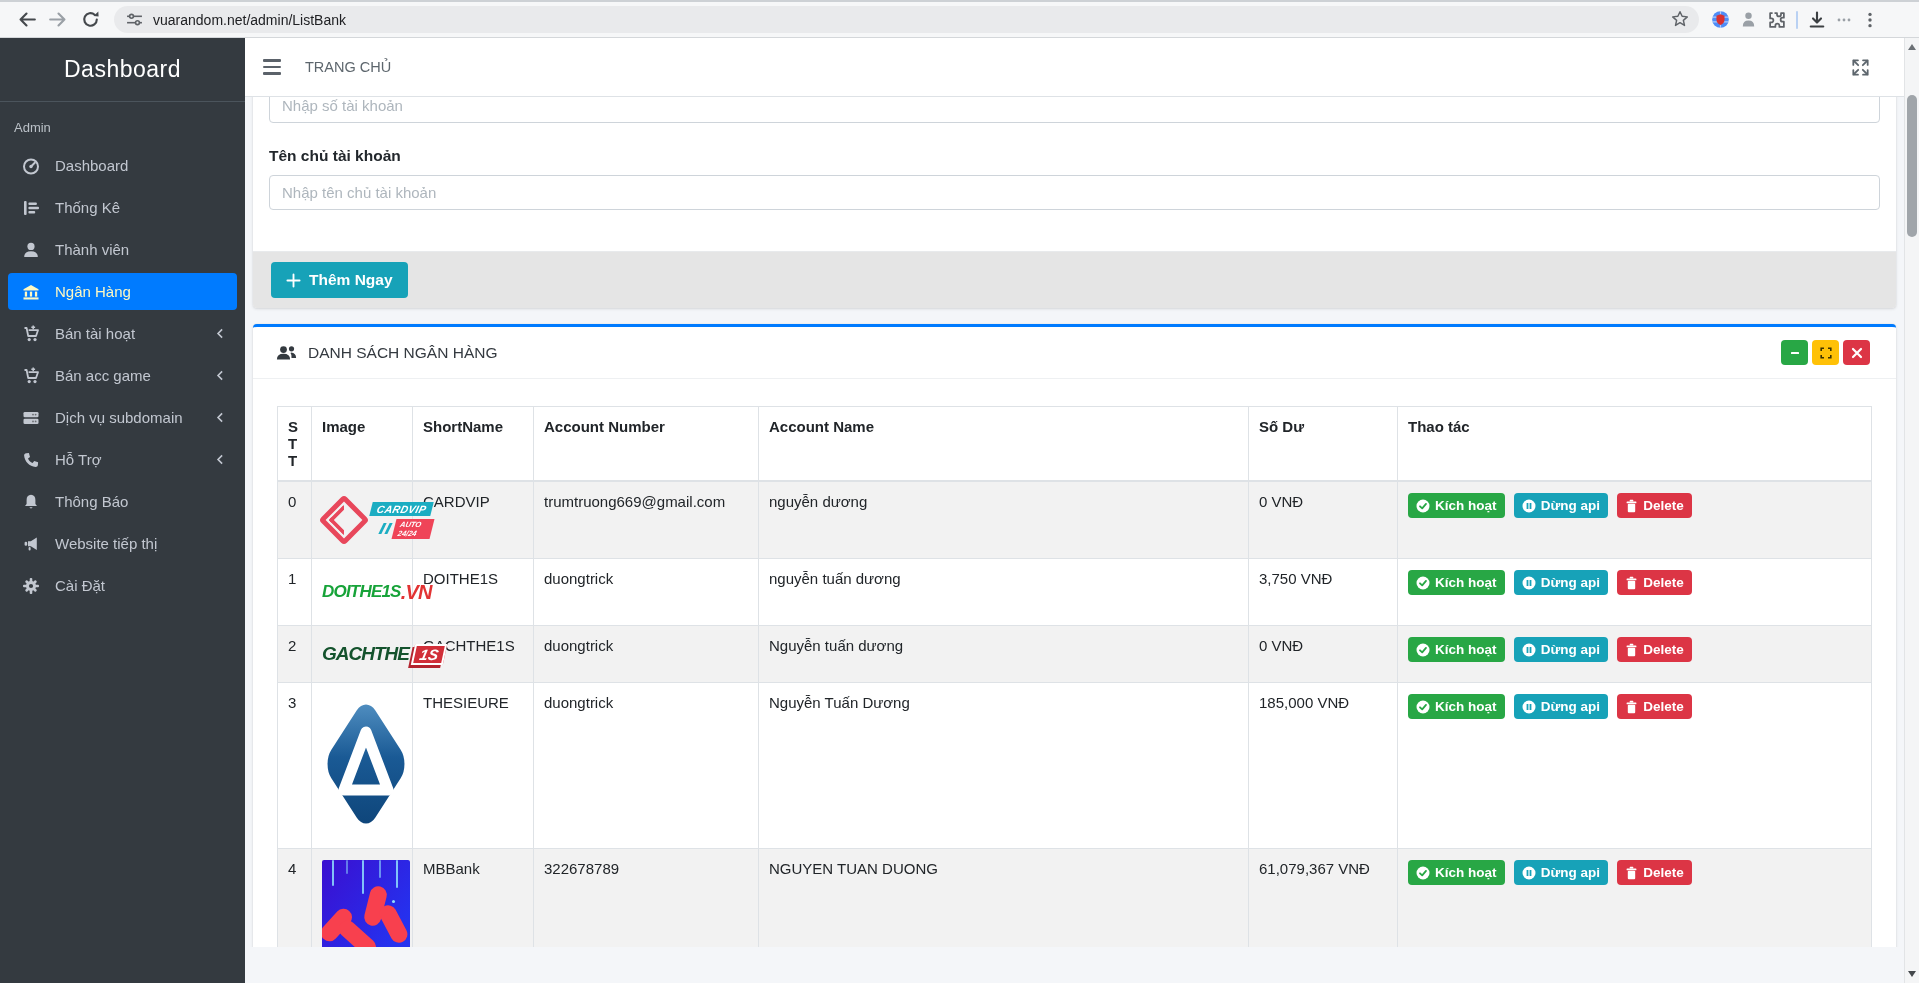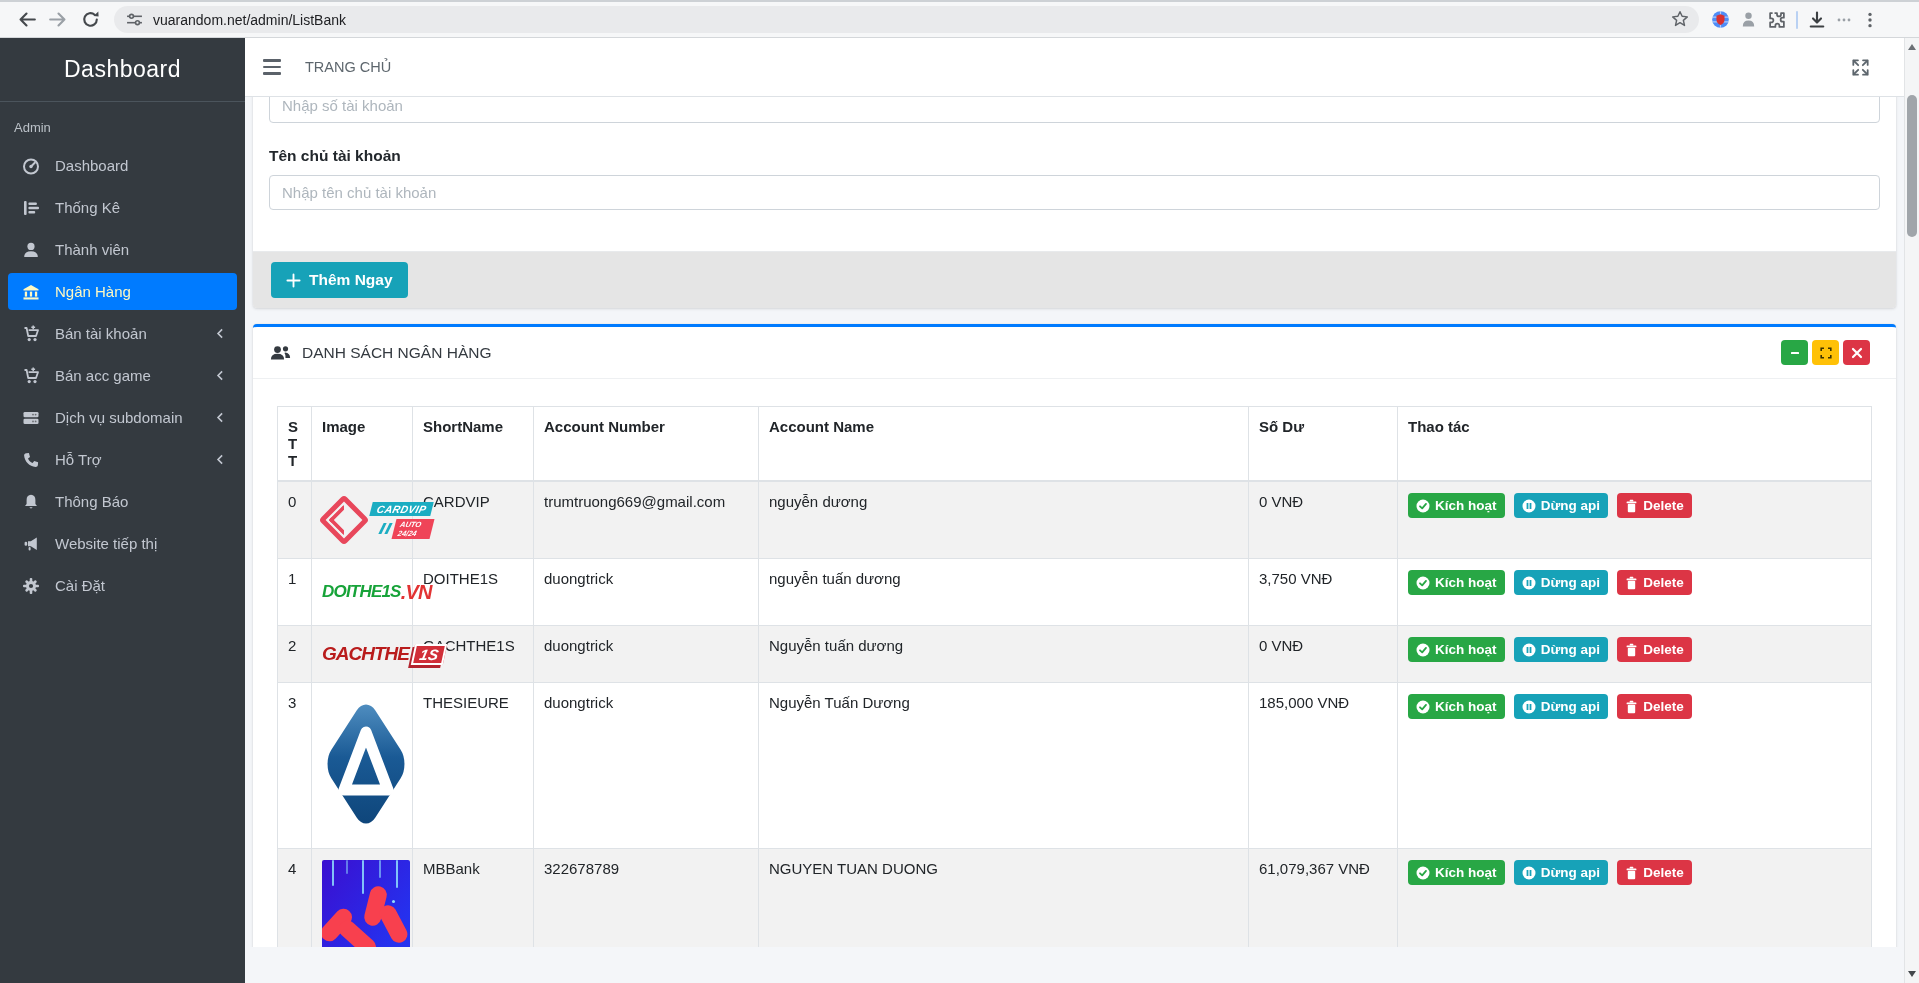--- a/index.html
+++ b/index.html
@@ -38,21 +38,21 @@
   .card-form{margin-top:-25px;}
   .card-form .card-body{padding:16px 16px 41px;}
   .form-label{display:block;font-weight:700;font-size:15.5px;color:#22272c;margin:0 0 10px;}
   .form-label.second{margin-top:24px;}
   .form-input{width:100%;height:35px;border:1px solid #ced4da;border-radius:4px;padding:0 12px;font-size:15px;color:#495057;box-sizing:border-box;font-family:inherit;outline:none;}
   .form-input::placeholder{color:#aeb6bd;}
   .card-footer{background:#e5e5e5;border-top:1px solid #e8eaec;padding:10px 18px;border-radius:0 0 4px 4px;}
   .submit-btn{display:inline-flex;align-items:center;gap:8px;background:#17a2b8;color:#fff;border:none;border-radius:4px;font-weight:700;font-size:15.5px;padding:0 15px;height:36px;cursor:pointer;font-family:inherit;}
 
   .card-list{margin-top:16px;border-top:3px solid #007bff;border-radius:4px 4px 0 0;}
-  .card-list .card-header{display:flex;align-items:center;padding:13px 26px 13px 16px;border-bottom:1px solid #eef0f2;}
+  .card-list .card-header{display:flex;align-items:center;padding:13px 26px 13px 22px;border-bottom:1px solid #eef0f2;}
   .card-title{display:flex;align-items:center;gap:10px;font-size:15.5px;font-weight:500;color:#343a40;}
   .card-tools{margin-left:auto;display:flex;gap:4px;}
   .tool-btn{width:27px;height:25px;border:none;border-radius:4px;display:flex;align-items:center;justify-content:center;cursor:pointer;}
   .tool-green{background:#28a745;}.tool-yellow{background:#ffc107;}.tool-red{background:#dc3545;}
   .card-list .card-body{padding:27px 24px 20px;}
 
   
   table.banks{width:100%;border-collapse:collapse;table-layout:fixed;font-size:15px;color:#212529;}
   .banks th,.banks td{border:1px solid #dee2e6;padding:11px 10px;text-align:left;vertical-align:top;word-wrap:break-word;}
   .banks th{font-weight:700;border-bottom-width:2px;background:#fff;}
@@ -67,21 +67,21 @@
   .cv-diamond::after{content:"";position:absolute;inset:2px;border:4px solid #e8475b;border-top-color:transparent;border-right-color:transparent;border-radius:2px;}
   .cv-col{display:flex;flex-direction:column;gap:3px;}
   .cv-banner{background:#1badc2;color:#fff;font-weight:700;font-style:italic;font-size:10.5px;padding:1px 6px;transform:skewX(-14deg);letter-spacing:.3px;}
   .cv-row2{display:flex;align-items:center;margin-left:10px;}
   .cv-slash{width:4px;height:11px;background:#1badc2;transform:skewX(-26deg);margin-right:3px;}
   .cv-sub{background:#ef4458;color:#fff;font-weight:700;font-style:italic;font-size:7.5px;padding:1px 5px;transform:skewX(-14deg);margin-left:2px;}
   .doithe-logo{height:44px;display:flex;align-items:center;font-style:italic;font-weight:700;letter-spacing:-.8px;}
   .dt-main{font-size:17px;color:#17a339;}
   .dt-vn{font-size:20px;color:#e23333;}
   .gachthe-logo{height:34px;display:flex;align-items:center;font-style:italic;font-weight:700;}
-  .g-main{font-size:19px;color:#b91c1c;letter-spacing:-1px;}
+  .g-main{font-size:19px;color:#14532d;letter-spacing:-1px;}
   .g-badge{background:#d12e38;color:#fff;font-size:15px;padding:0 5px;margin-left:4px;transform:skewX(-12deg);border:2px solid #fff;box-shadow:-2px 3px 0 #b3242e;}
   .mb-logo{position:relative;width:88px;height:200px;background:linear-gradient(125deg,#3b0fd0 0%,#2531ee 55%,#2a3bf0 100%);overflow:hidden;border-radius:2px;}
   .mb-logo::after{content:"";position:absolute;left:0;bottom:0;width:100%;height:45%;background:linear-gradient(70deg,rgba(70,10,150,.5),transparent 55%);}
   .streak{position:absolute;top:0;width:2px;background:rgba(150,235,255,.8);border-radius:1px;}
   .mdot{position:absolute;width:3px;height:3px;border-radius:50%;background:rgba(160,240,255,.9);}
   .caps{position:absolute;width:17px;border-radius:9px;background:#f8404e;}
 
   
   .app-footer{position:absolute;left:245px;top:947px;width:1659px;height:36px;background:#fff;border-top:1px solid #dee2e6;display:flex;align-items:center;padding:0 16px;box-sizing:border-box;font-size:15px;font-weight:700;}
   .app-footer span{margin-right:5px;}
@@ -212,21 +212,21 @@
       </li>
       <li class="menu-item">
         <span class="mi-icon">
             <svg width="18" height="18" viewBox="0 0 18 18">
               <path d="M2.5 3 L4.6 3 L6.2 11 L14 11 L16 5.2 L6.6 5.2" fill="none" stroke="currentColor" stroke-width="1.8" stroke-linejoin="round"></path>
               <circle cx="7.2" cy="14.6" r="1.6" fill="currentColor"></circle>
               <circle cx="13" cy="14.6" r="1.6" fill="currentColor"></circle>
               <path d="M9.3 2.3 H13.1 M11.2 .4 V4.2" stroke="currentColor" stroke-width="1.5"></path>
             </svg>
           </span>
-        <span>Bán tài khoản</span>
+        <span>Bán tài hoạt</span>
         <span class="mi-chevron">
             <svg width="13" height="13" viewBox="0 0 16 16">
               <polyline points="10,3 5,8 10,13" fill="none" stroke="currentColor" stroke-width="2"></polyline>
             </svg>
           </span>
       </li>
       <li class="menu-item">
         <span class="mi-icon">
             <svg width="18" height="18" viewBox="0 0 18 18">
               <path d="M2.5 3 L4.6 3 L6.2 11 L14 11 L16 5.2 L6.6 5.2" fill="none" stroke="currentColor" stroke-width="1.8" stroke-linejoin="round"></path>

